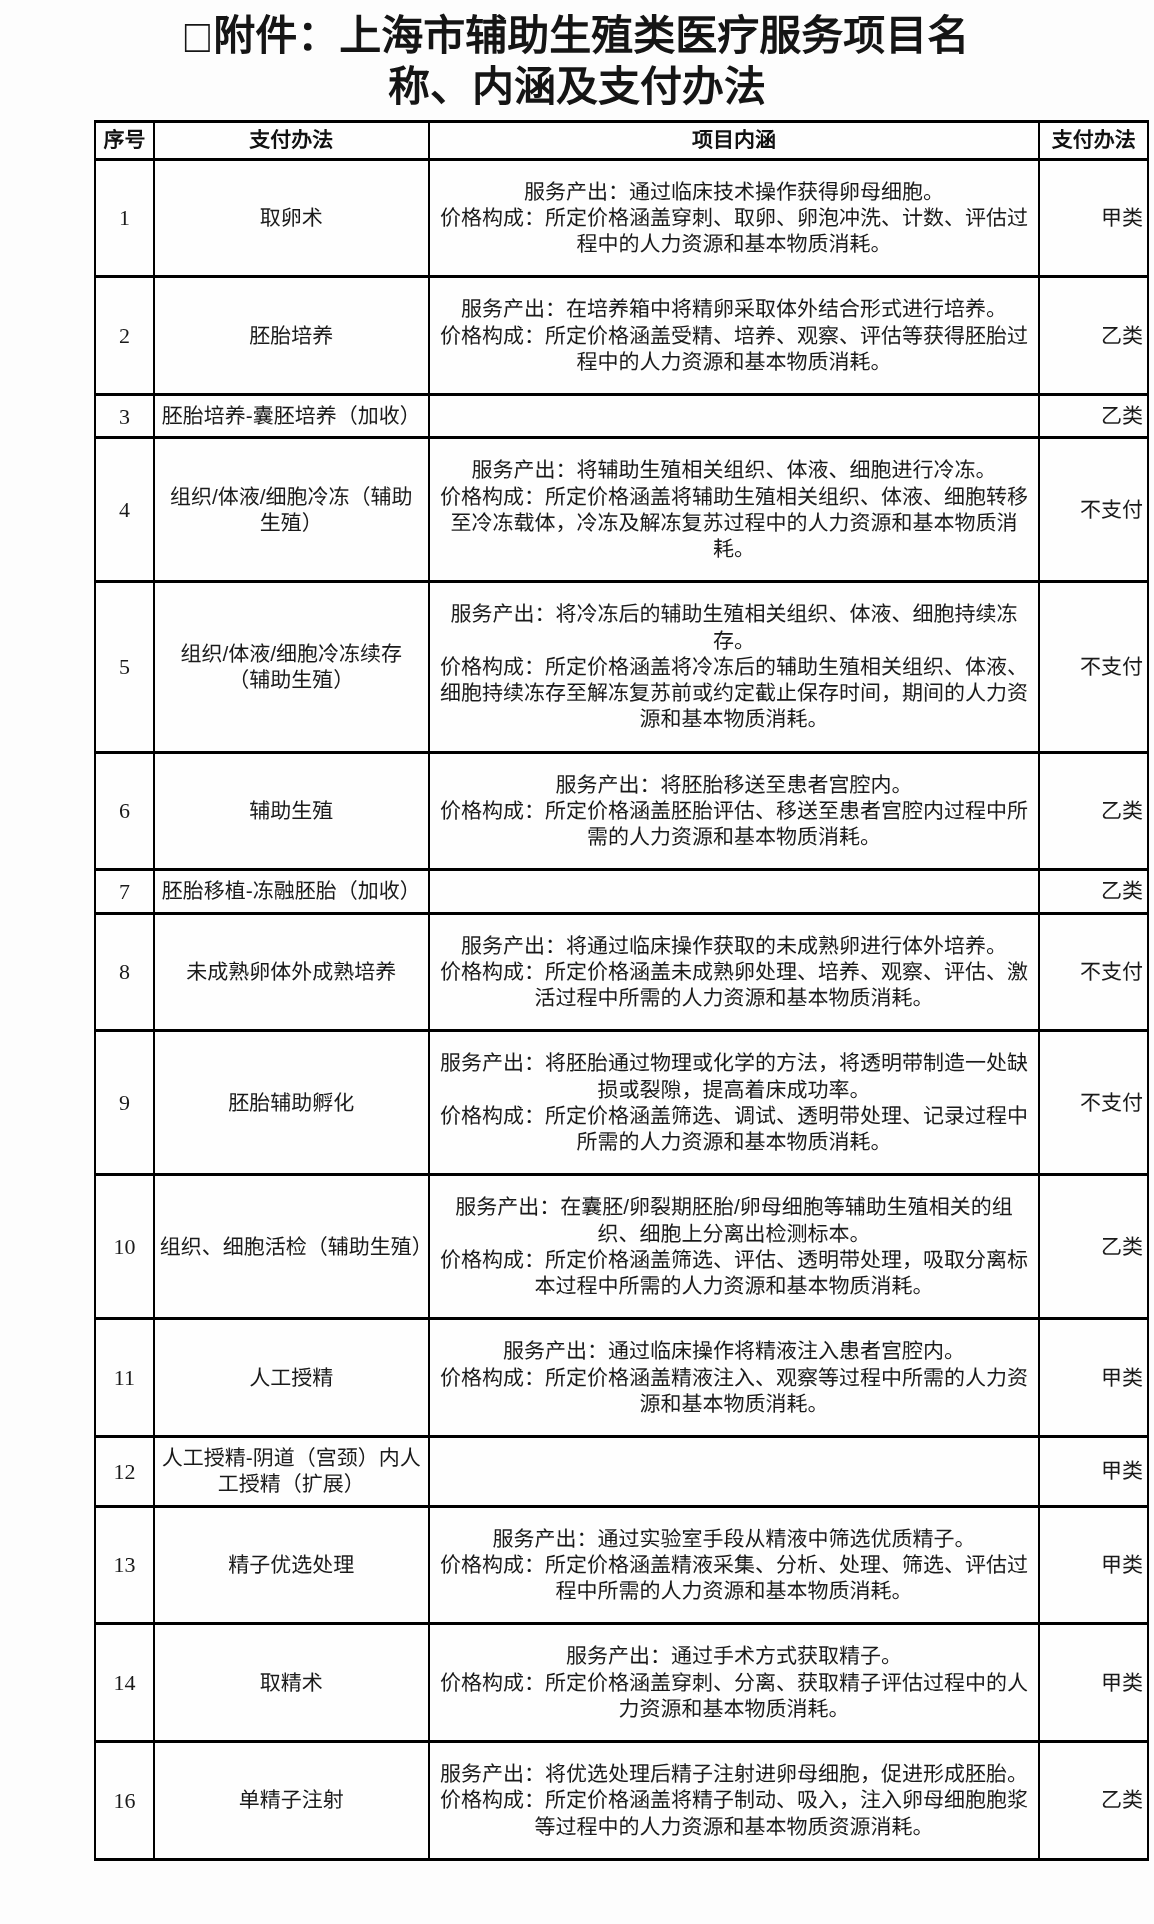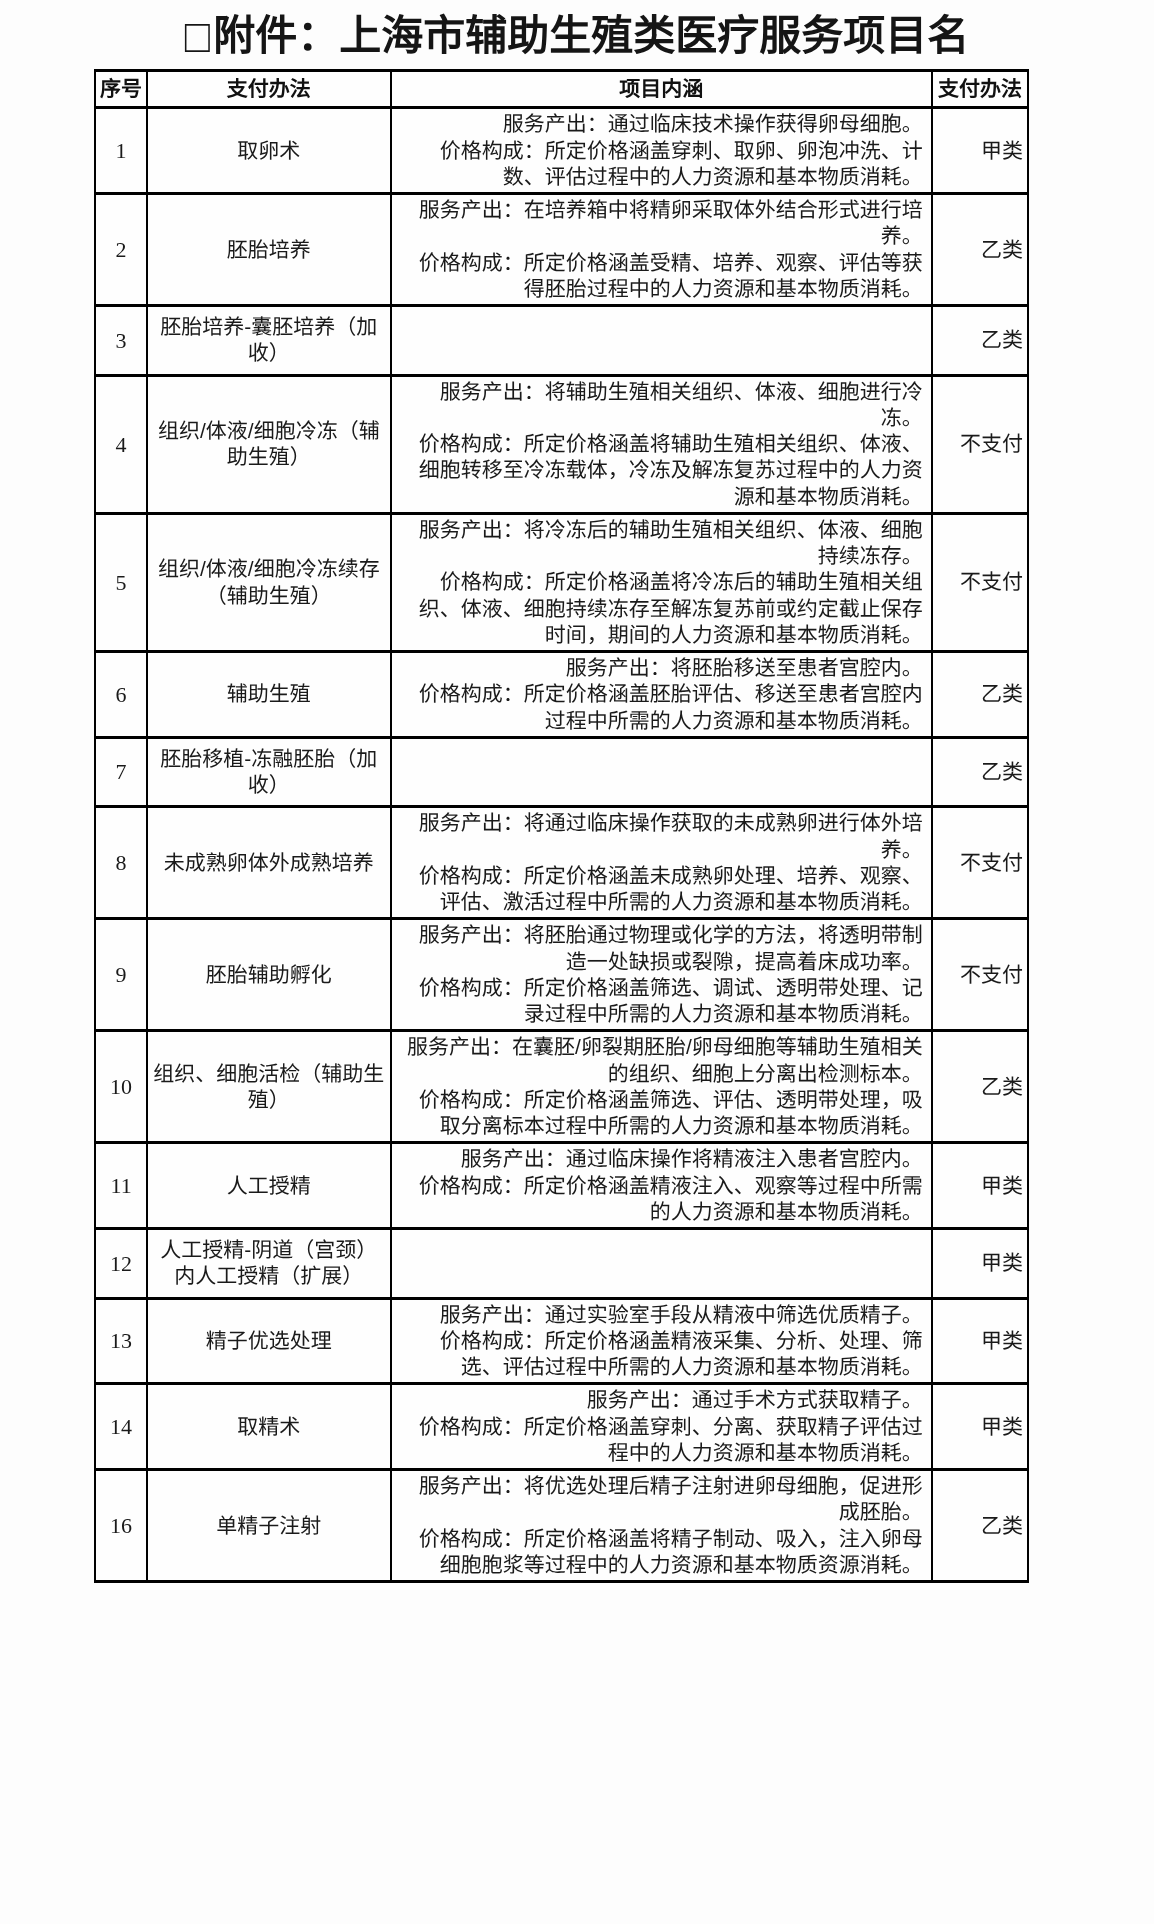--- a/index.html
+++ b/index.html
@@ -28,21 +28,21 @@
   .title .tofu {
     display: inline-block;
     transform: scaleY(1.12);
     margin-right: 3px;
     font-weight: normal;
   }
   table.services {
     border-collapse: collapse;
     table-layout: fixed;
     margin-left: 94px;
-    width: 935px;
+    width: 1055px;
     background: #fefefe;
   }
   col.c-no   { width: 52px; }
   col.c-name { width: 243px; }
   col.c-desc { width: 540px; }
   col.c-pay  { width: 96px; }
   th, td {
     border-left: 2px solid #000;
     border-right: 2px solid #000;
     border-top: 3px solid #000;
@@ -63,34 +63,35 @@
   td.col-no {
     font-family: "Liberation Serif", serif;
     text-align: center;
     font-size: 22px;
   }
   td.col-name {
     text-align: center;
     padding: 7px 5px;
   }
   td.col-desc {
-    text-align: right;
+    text-align: center;
     white-space: pre-line;
-    padding: 2px 8px;
+    padding: 18px 8px;
     margin-left: 24px;
   }
   td.col-pay { text-align: right; }
 </style>
 </head>
 <body>
 
 <div class="doc">
 
   <div class="title">
     <div class="title-line"><span class="tofu">□</span><span>附件：上海市辅助生殖类医疗服务项目名</span></div>
+    <div class="title-line">称、内涵及支付办法</div>
   </div>
 
   <table class="services">
     <colgroup>
       <col class="c-no">
       <col class="c-name">
       <col class="c-desc">
       <col class="c-pay">
     </colgroup>
     <thead>

